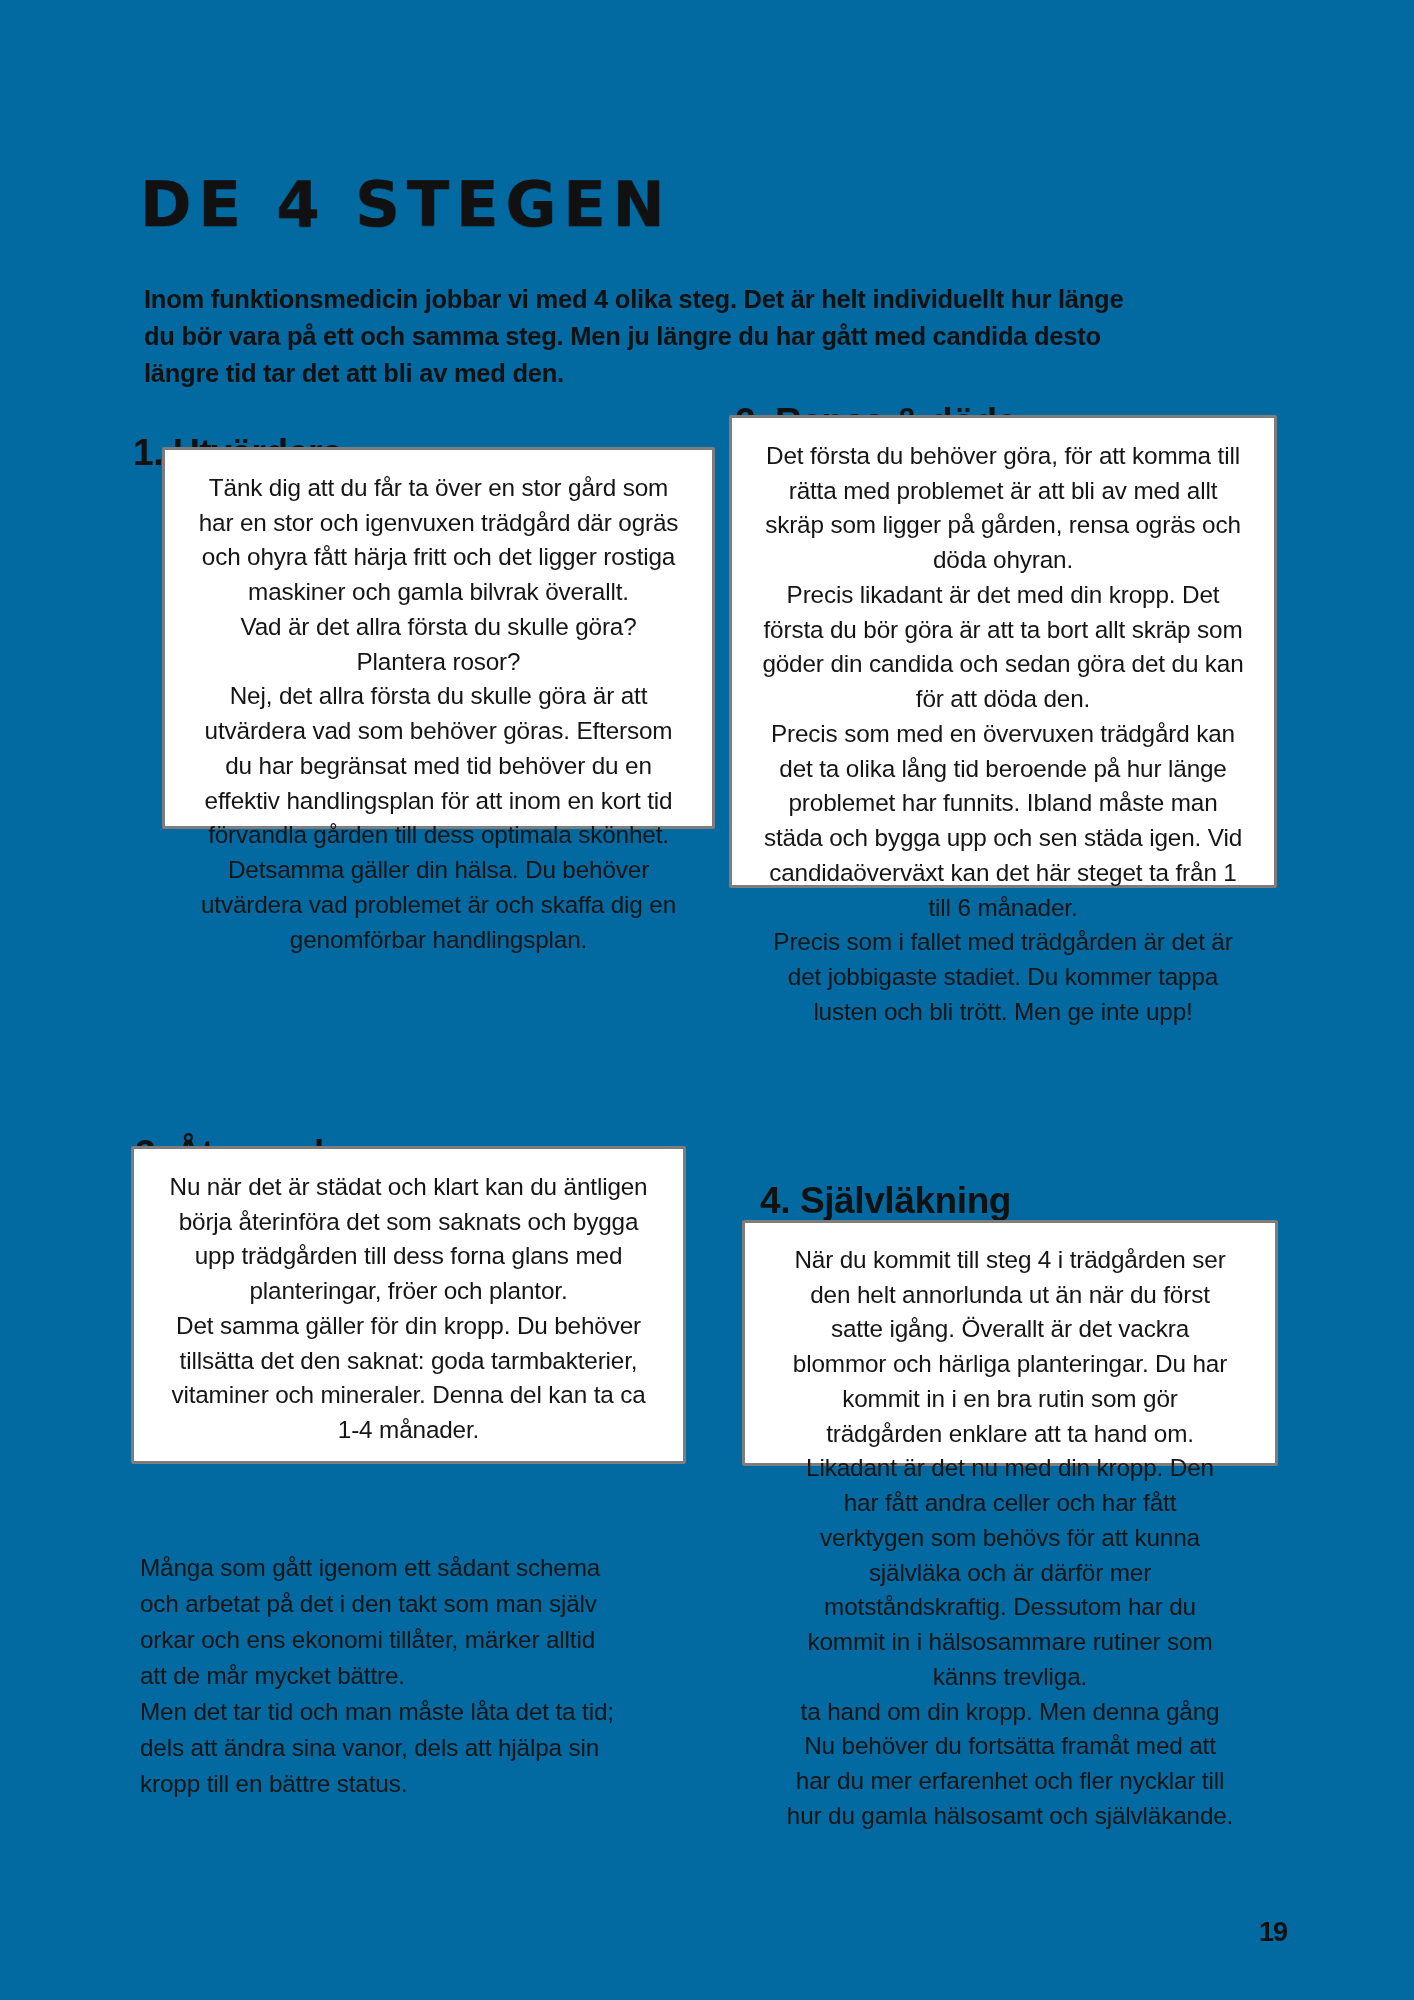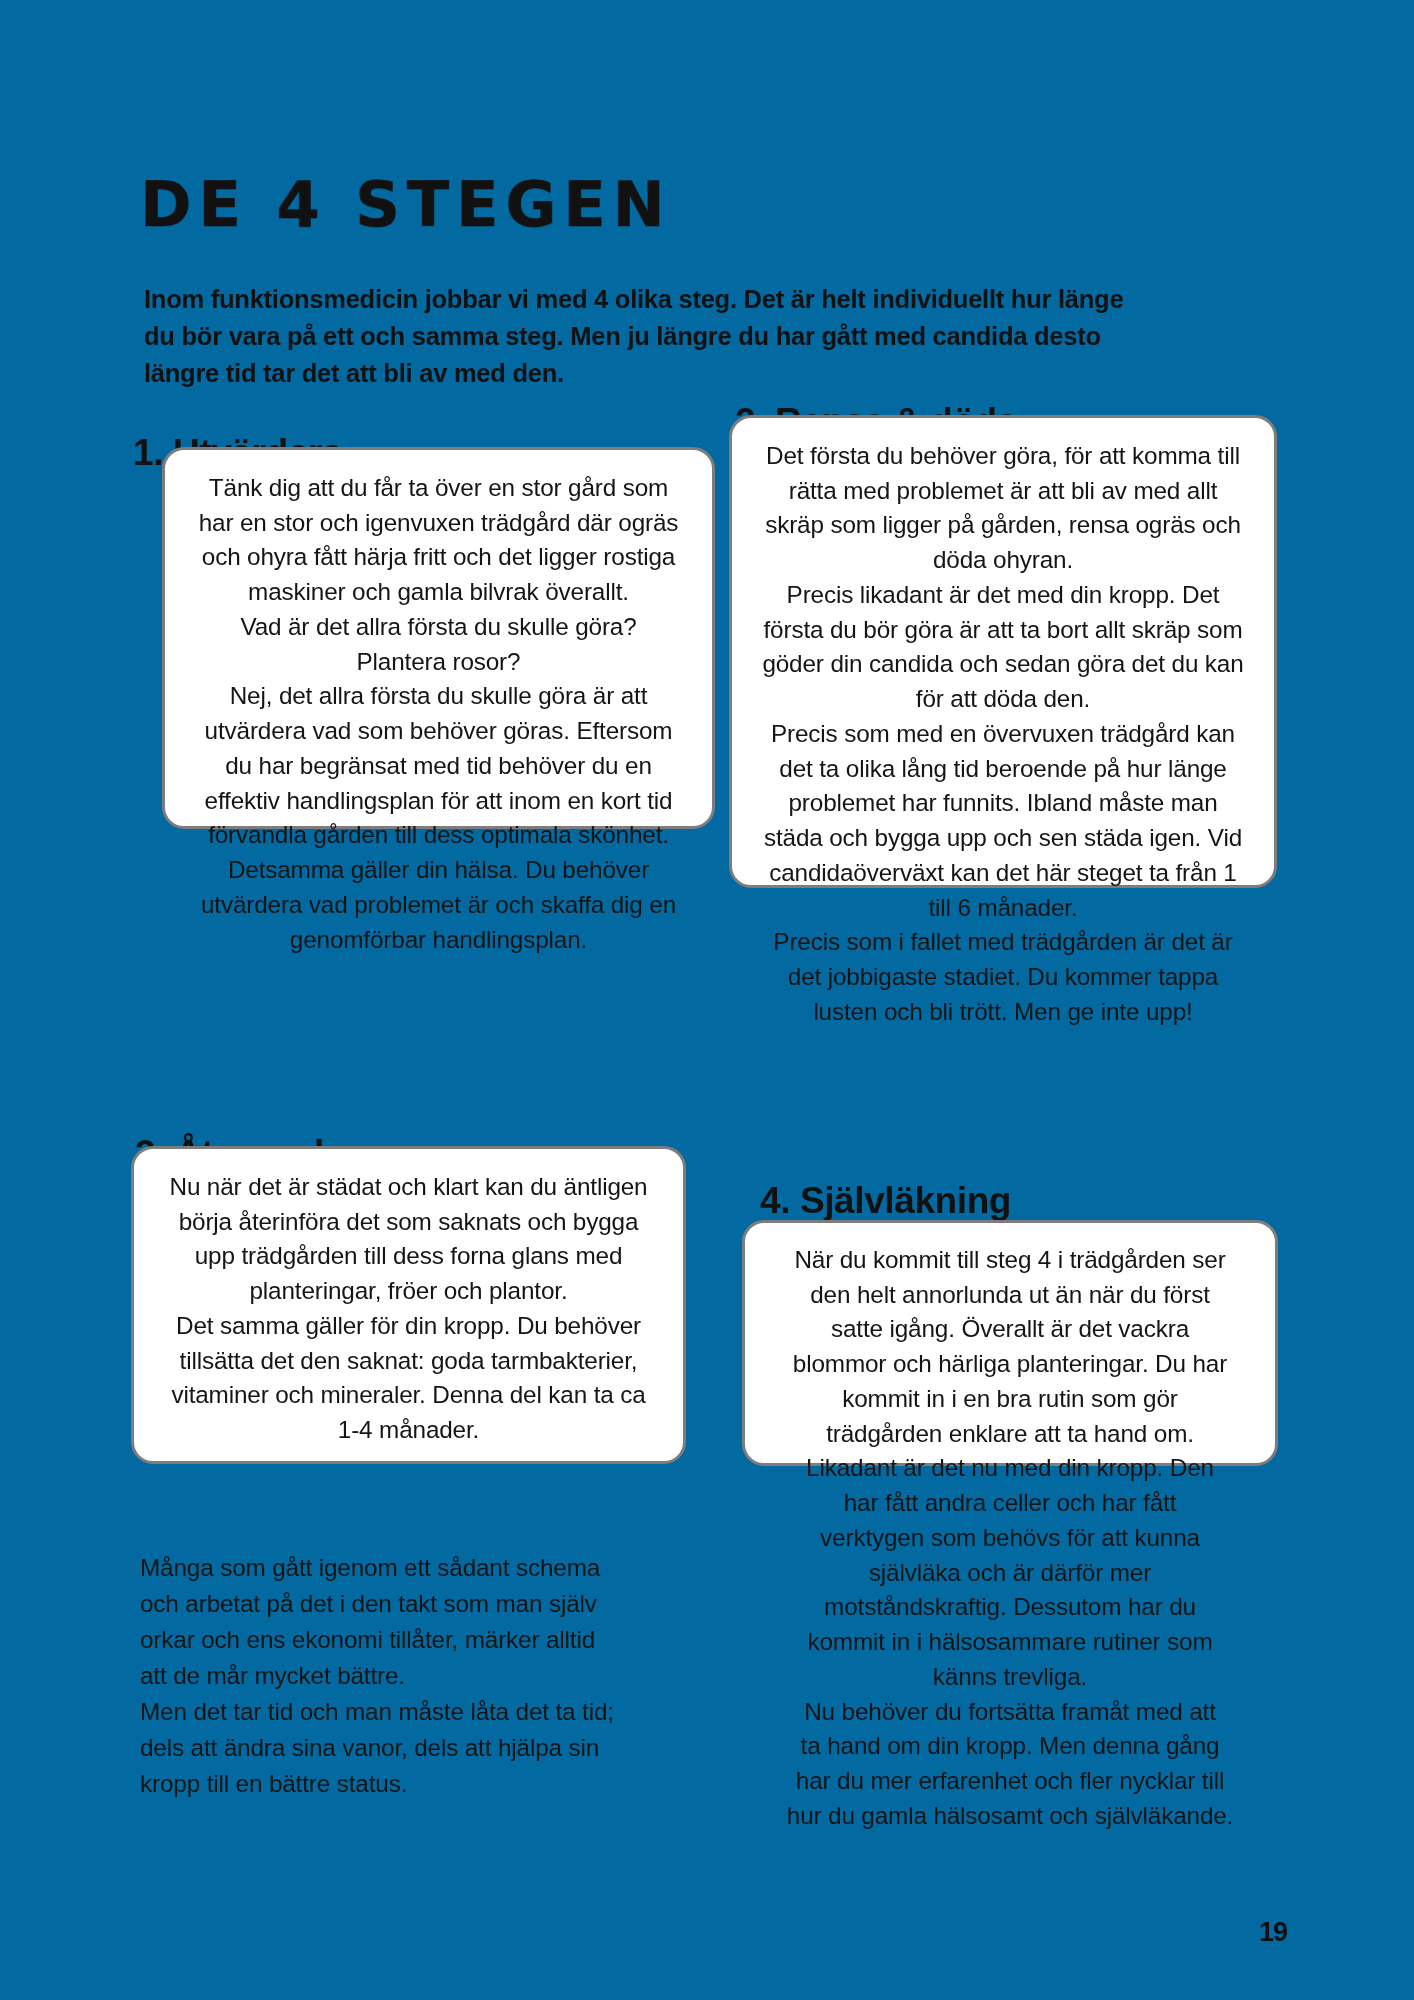--- a/index.html
+++ b/index.html
@@ -63,21 +63,21 @@
   }
   #h-step1 { left: 133px; top: 403px; }
   #h-step2 { left: 735px; top: 372px; }
   #h-step3 { left: 135px; top: 1104px; }
   #h-step4 { left: 760px; top: 1151px; }
 
   
   .box {
     position: absolute;
     border: 3px solid #7d7d7d;
-    border-radius: 22px;
+    border-radius: 2px;
     background: #ffffff;
     box-sizing: border-box;
   }
   .box-text {
     font-family: "Liberation Sans", sans-serif;
     font-weight: 400;
     font-size: 24.3px;
     line-height: 1.43;
     text-align: center;
     color: #151515;
@@ -197,22 +197,22 @@
       <span class="ln">blommor och härliga planteringar. Du har</span>
       <span class="ln">kommit in i en bra rutin som gör</span>
       <span class="ln">trädgården enklare att ta hand om.</span>
       <span class="ln">Likadant är det nu med din kropp. Den</span>
       <span class="ln">har fått andra celler och har fått</span>
       <span class="ln">verktygen som behövs för att kunna</span>
       <span class="ln">självläka och är därför mer</span>
       <span class="ln">motståndskraftig. Dessutom har du</span>
       <span class="ln">kommit in i hälsosammare rutiner som</span>
       <span class="ln">känns trevliga.</span>
+      <span class="ln">ta hand om din kropp. Men denna gång</span>
       <span class="ln">Nu behöver du fortsätta framåt med att</span>
-      <span class="ln">ta hand om din kropp. Men denna gång</span>
       <span class="ln">har du mer erfarenhet och fler nycklar till</span>
       <span class="ln">hur du gamla hälsosamt och självläkande.</span>
     </div>
   </div>
 
   <div class="free-para">
     <span class="ln">Många som gått igenom ett sådant schema</span>
     <span class="ln">och arbetat på det i den takt som man själv</span>
     <span class="ln">orkar och ens ekonomi tillåter, märker alltid</span>
     <span class="ln">att de mår mycket bättre.</span>

